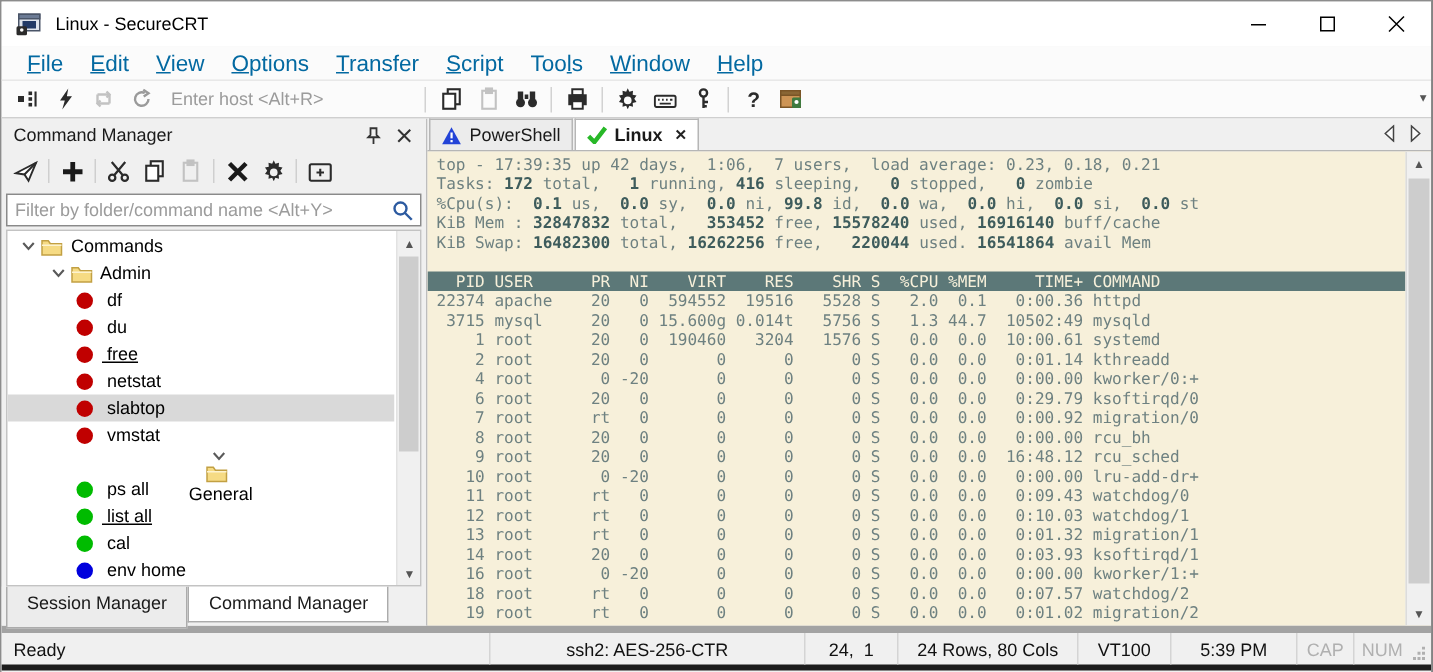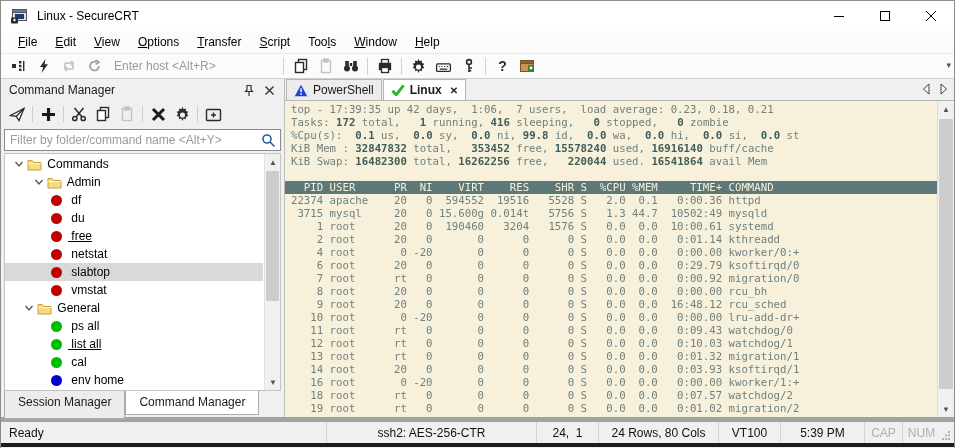--- a/index.html
+++ b/index.html
@@ -11,21 +11,21 @@
             overflow:hidden; }
 
   
   .titlebar { height:30px; background:#ffffff; display:flex; align-items:center; padding-left:9px; }
   .app-icon { width:20px; height:18px; display:flex; align-items:center; }
   .title { font-size:12px; color:#000; margin-left:7px; flex:1; }
   .win-controls { display:flex; height:100%; }
   .win-btn { width:46px; height:100%; display:flex; align-items:center; justify-content:center; }
 
   
-  .menubar { height:22px; background:#fbfbfb; display:flex; align-items:center; padding-left:8px; font-size:12px; color:#000000; }
+  .menubar { height:22px; background:#fbfbfb; display:flex; align-items:center; padding-left:8px; font-size:15px; color:#0369a1; }
   .menu-item { padding:3px 9px; cursor:default; }
   .mn { text-decoration:underline; }
 
   
   .toolbar { height:26px; background:#fbfbfb; border-top:1px solid #e8e8e8; border-bottom:1px solid #cfcfcf;
              display:flex; align-items:center; padding-left:5px; position:relative; }
   .tbtn { width:25px; height:22px; display:flex; align-items:center; justify-content:center; }
   .tdiv { width:1px; height:17px; background:#d2d2d2; margin:0 4px; }
   .host-input { border:none; outline:none; background:transparent; font-size:12px; width:165px; color:#333; margin-left:8px; }
   .host-input::placeholder { color:#9b9b9b; }
@@ -360,21 +360,21 @@
               <span class="tree-label"> netstat</span>
             </div>
             <div class="tree-row selected" style="padding-left: 46px;">
               <span class="cmd-dot" style="background: rgb(192, 0, 0);"></span>
               <span class="tree-label"> slabtop</span>
             </div>
             <div class="tree-row" style="padding-left: 46px;">
               <span class="cmd-dot" style="background: rgb(192, 0, 0);"></span>
               <span class="tree-label"> vmstat</span>
             </div>
-            <div class="tree-row" style="padding-left: 16px;">
+            <div class="tree-row" style="padding-left: 23px; flex-direction: column;">
               <span class="tree-chevron">
                 <svg width="10" height="10" viewBox="0 0 10 10" fill="none" stroke="#5a5a5a" stroke-width="1.4">
                   <path d="M1.5 3 L5 7 L8.5 3"></path>
                 </svg>
               </span>
               <span class="folder-ico">
                 <svg width="15" height="13" viewBox="0 0 15 13">
                   <path d="M1 2.5 h4.2 l1.4 2 H14 V12 H1 Z" fill="#f6db84" stroke="#c2a043" stroke-width="1"></path>
                   <path d="M1 5.5 H14" stroke="#fdf3cf" stroke-width="1"></path>
                 </svg>

